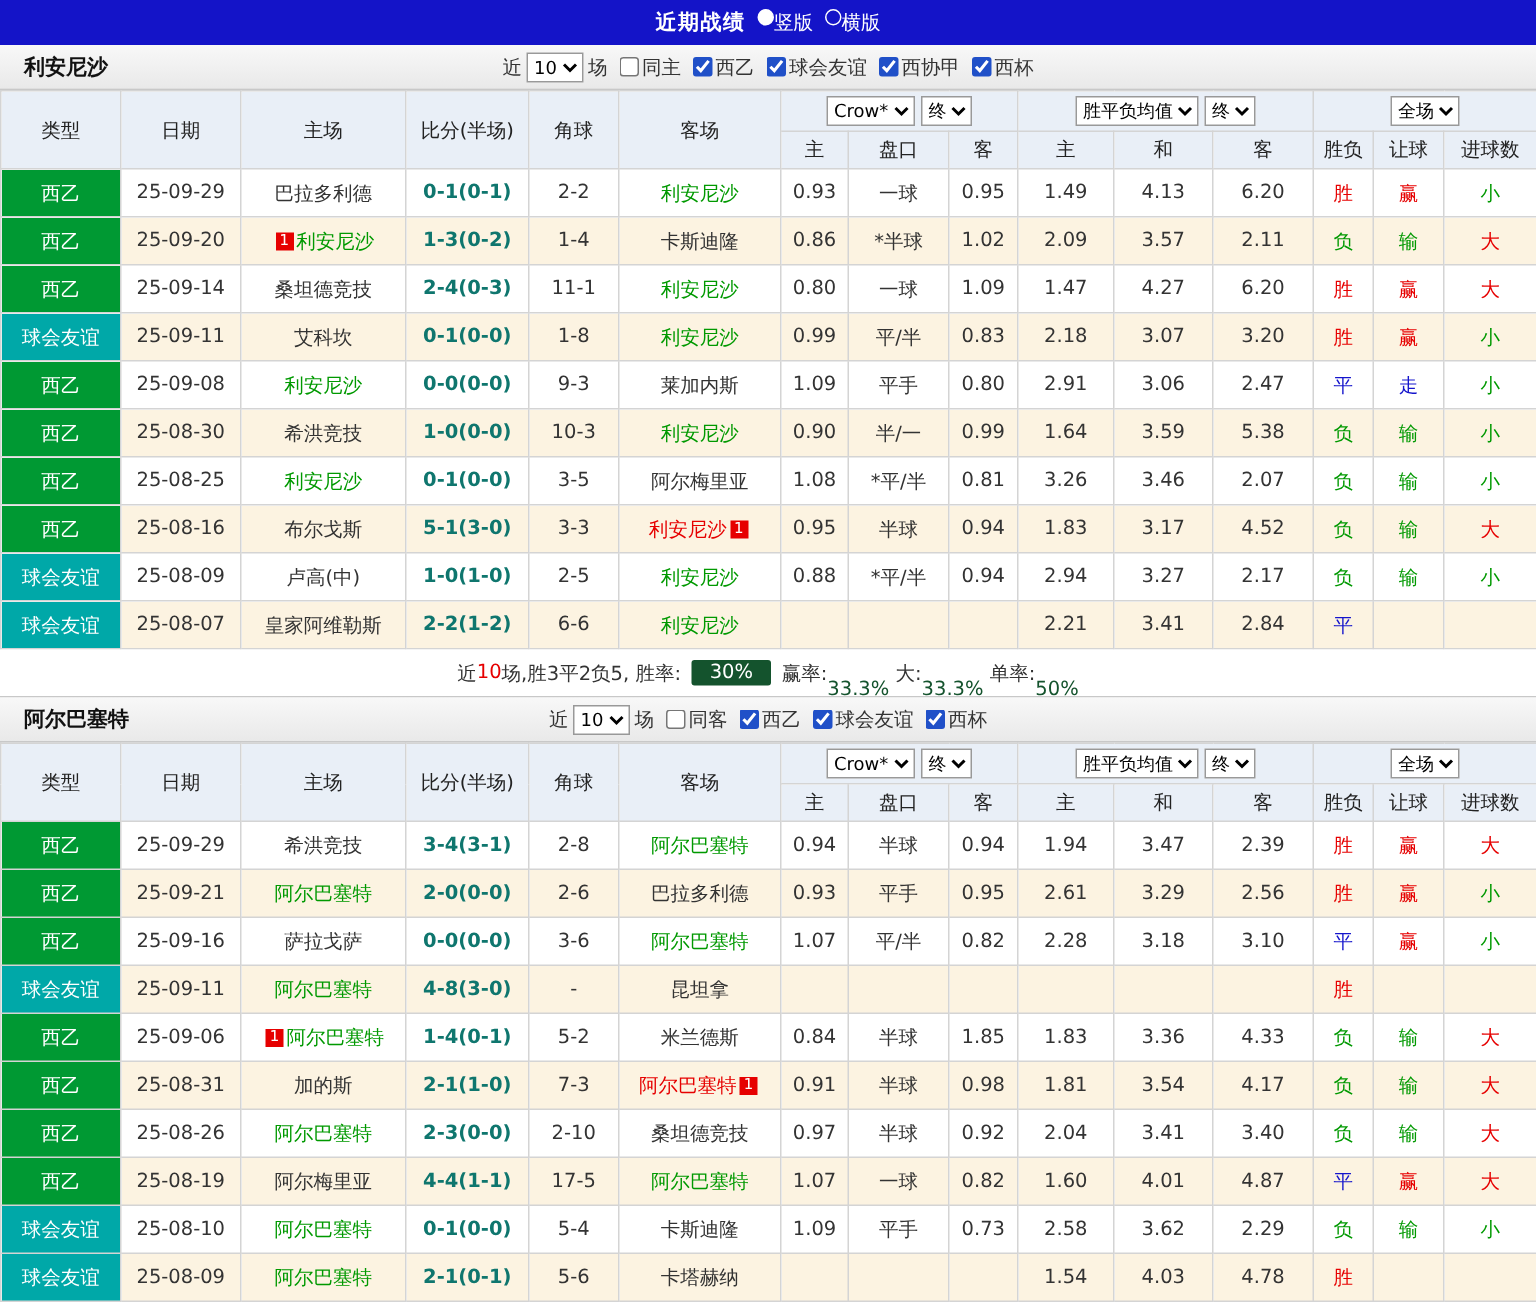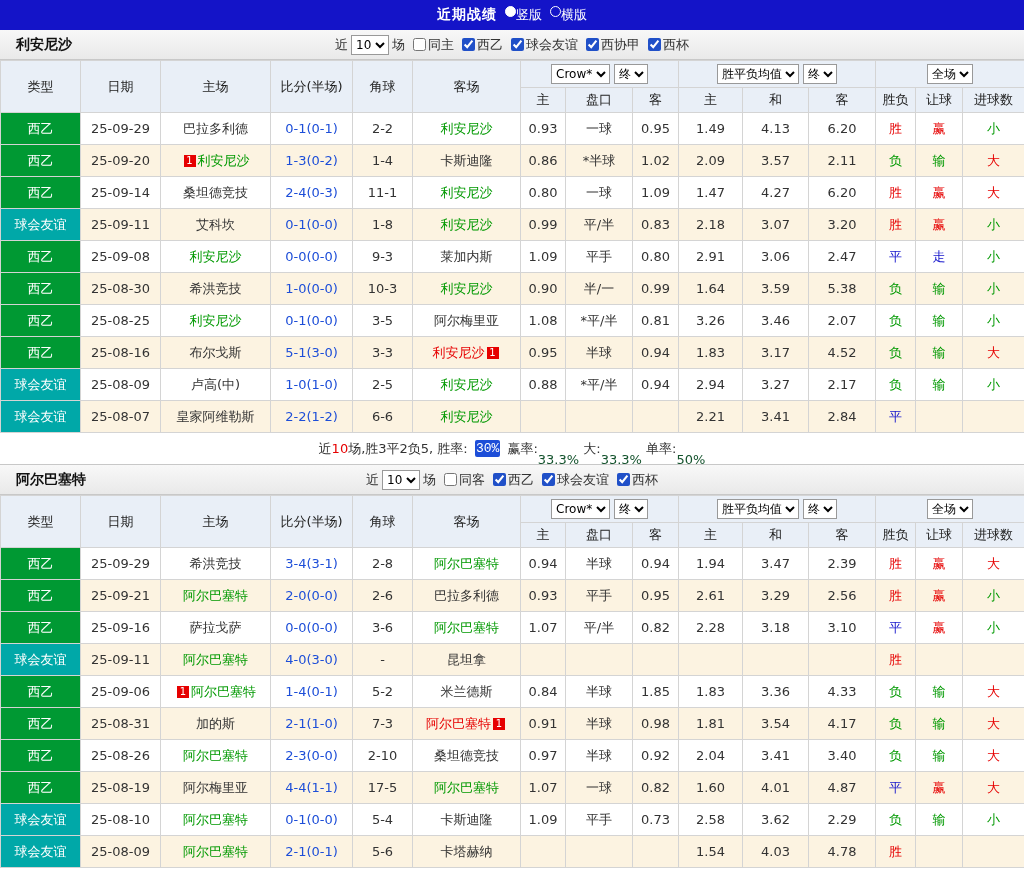--- a/index.html
+++ b/index.html
@@ -18,32 +18,32 @@
   table{border-collapse:collapse;table-layout:fixed;width:1024px;}
   th,td{border:1px solid #d4d4d4;text-align:center;padding:0;overflow:hidden;white-space:nowrap;font-weight:normal;}
   thead th{background:#e9eff7;height:26px;font-size:13px;color:#222;}
   thead tr.sub th{height:24px;}
   tbody td{height:31px;font-size:13px;background:#fff;}
   tr.alt td{background:#fcf3e1;}
   td.type-g{background:#009933;color:#fff;}
   td.type-t{background:#00a8a8;color:#fff;}
   tr.alt td.type-g{background:#009933;}
   tr.alt td.type-t{background:#00a8a8;}
-  .score{color:#1d4ed8;}
+  .score{color:#0f766e;font-weight:bold;}
   .tn-team{color:#009900;}
   .tn-redteam{color:#e60000;}
   .badge{display:inline-block;background:#e60000;color:#fff;font-size:10px;line-height:12px;width:12px;height:12px;margin:0 2px;vertical-align:middle;}
   .c-red{color:#e60000;}
   .c-green{color:#009900;}
   .c-blue{color:#1414cc;}
   .summary{height:31px;display:flex;align-items:center;justify-content:center;border-bottom:1px solid #c8c8c8;font-size:13px;background:#fff;}
   .summary span{white-space:pre;}
   .sg-red{color:#e60000;}
   .sg-blue{color:#14532d;margin-top:21px;}
-  .sg-badge{background:#1d4ed8;color:#fff;padding:1px 1px;margin:0 3px;border-radius:2px;font-family:Liberation Mono, monospace;}
+  .sg-badge{background:#14532d;color:#fff;padding:1px 12px;margin:0 3px;border-radius:2px;}
   .hd-wrap{display:flex;align-items:center;justify-content:center;gap:4px;}
 </style>
 </head>
 <body>
 
 <div class="topbar">
   <span class="topbar-title">近期战绩</span>
   <span class="radio-item">
     <span class="radio-dot checked"></span>
     <span>竖版</span>
@@ -453,21 +453,21 @@
           <td>3.18</td>
           <td>3.10</td>
           <td class="c-blue">平</td>
           <td class="c-red">赢</td>
           <td class="c-green">小</td>
         </tr>
         <tr class="alt">
           <td class="type-t">球会友谊</td>
           <td>25-09-11</td>
           <td><span class="tn-team">阿尔巴塞特</span></td>
-          <td class="score">4-0(3-0)</td>
+          <td class="score">4-8(3-0)</td>
           <td>-</td>
           <td><span>昆坦拿</span></td>
           <td></td>
           <td></td>
           <td></td>
           <td></td>
           <td></td>
           <td></td>
           <td class="c-red">胜</td>
           <td></td>

